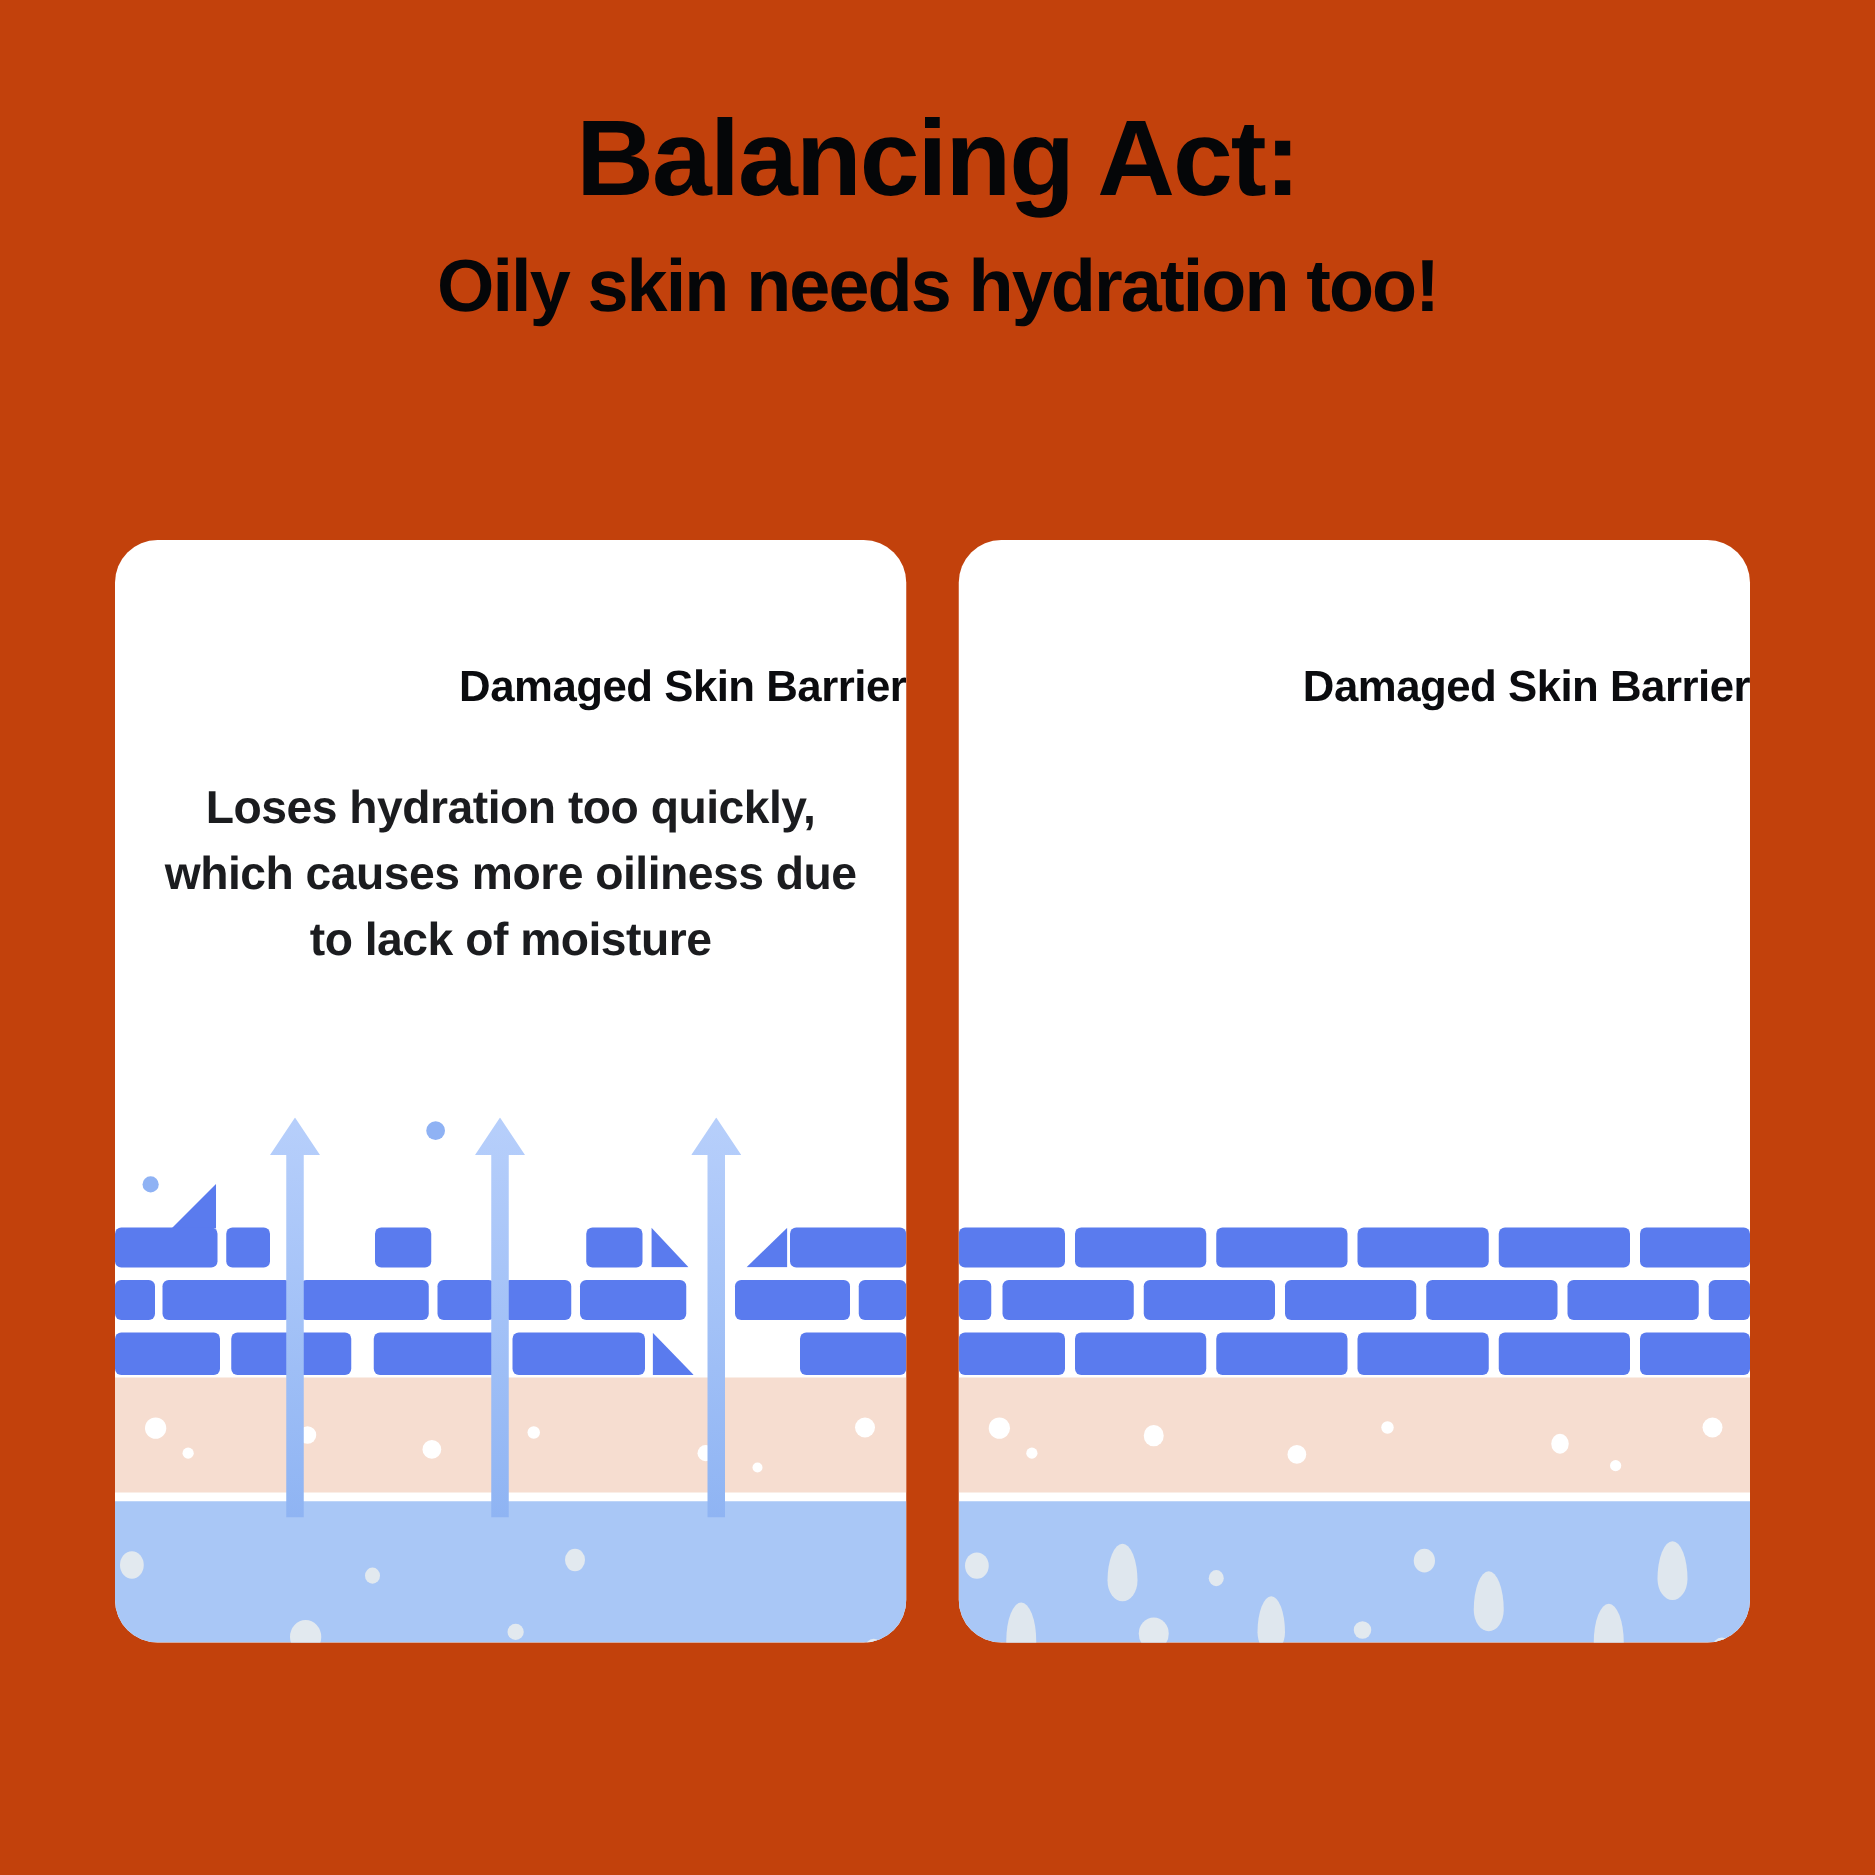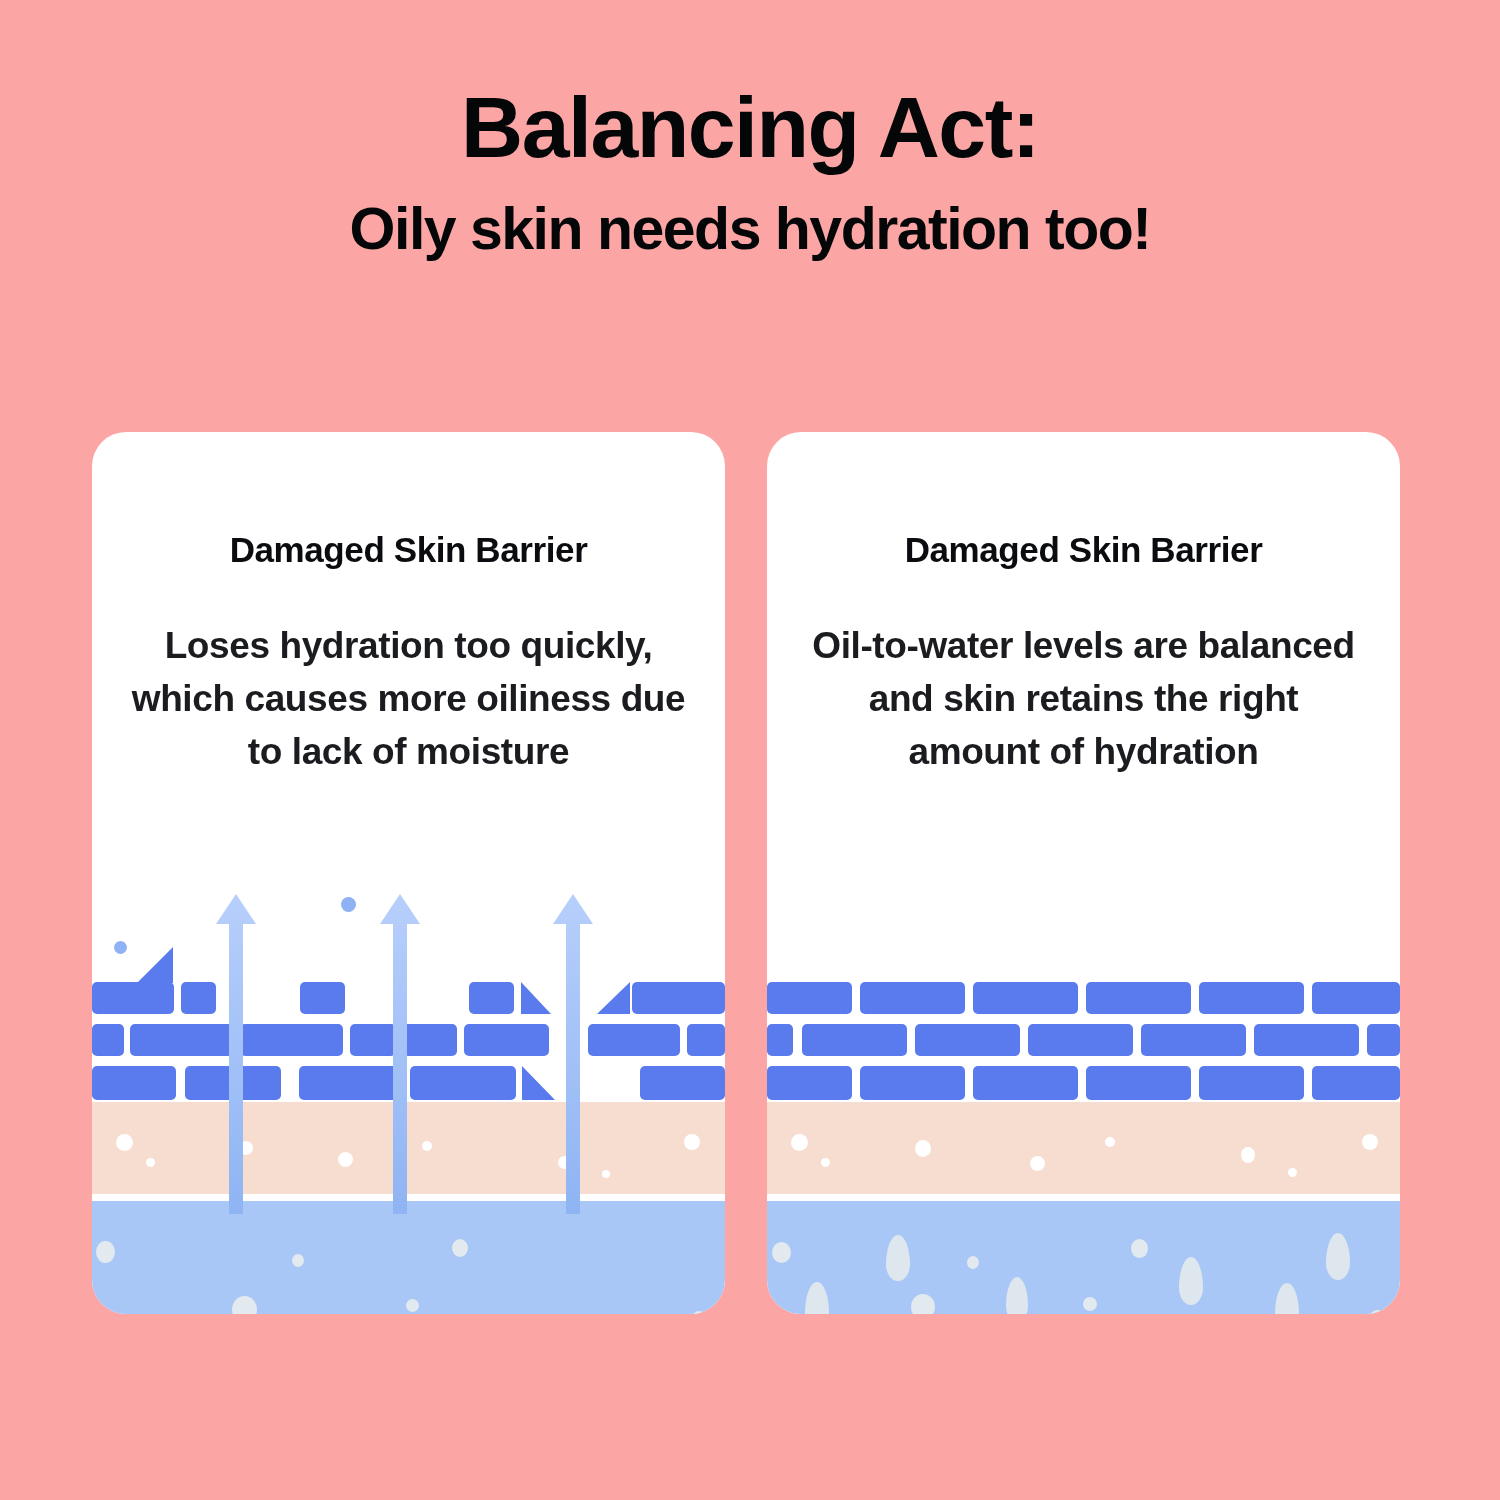--- a/index.html
+++ b/index.html
@@ -5,21 +5,21 @@
   * { margin:0; padding:0; box-sizing:border-box; }
   html,body{
     width:1500px; height:1500px;
     background:#ccd8e8;
     font-family:"Liberation Sans", sans-serif;
     overflow:hidden;
   }
   #stage{
     position:relative;
     width:1500px; height:1500px;
-    background:#fca5a5;
+    background:#c2410c;
   }
 
   
   .headline{
     position:absolute;
     left:0; top:66px;
     width:1500px;
     text-align:center;
     color:#050608;
     font-weight:700;
@@ -40,21 +40,21 @@
     border-radius:34px;
     overflow:hidden;
   }
   #card-damaged{ left:92px; }
   #card-healthy{ left:767px; }
 
   .card-title{
     position:absolute;
     left:0; top:98px;
     width:100%;
-    text-align:center;
+    text-align:right;
     font-size:35px;
     font-weight:700;
     color:#0b0c0f;
     letter-spacing:-0.4px;
   }
   .card-body{
     position:absolute;
     left:50%; top:188px;
     transform:translateX(-50%);
     width:560px;
@@ -222,21 +222,20 @@
           <path d="M20 0 L40 30 L27 30 L27 320 L13 320 L13 30 L0 30 Z" fill="url(#ag3)"></path>
         </svg>
       </div>
 
     </div>
   </div>
 
   <div class="card" id="card-healthy">
 
     <div class="card-title">Damaged Skin Barrier</div>
-    <div class="card-body">Oil-to-water levels are balanced and skin retains the right amount of hydration</div>
 
     <div class="illo">
 
       <div class="layer-oil"></div>
       <div class="layer-water"></div>
 
       <div class="dot" style="left:24px;  top:250px; width:17px; height:17px;"></div>
       <div class="dot" style="left:54px;  top:274px; width:9px;  height:9px;"></div>
       <div class="dot" style="left:148px; top:256px; width:16px; height:17px;"></div>
       <div class="dot" style="left:338px; top:253px; width:10px; height:10px;"></div>

